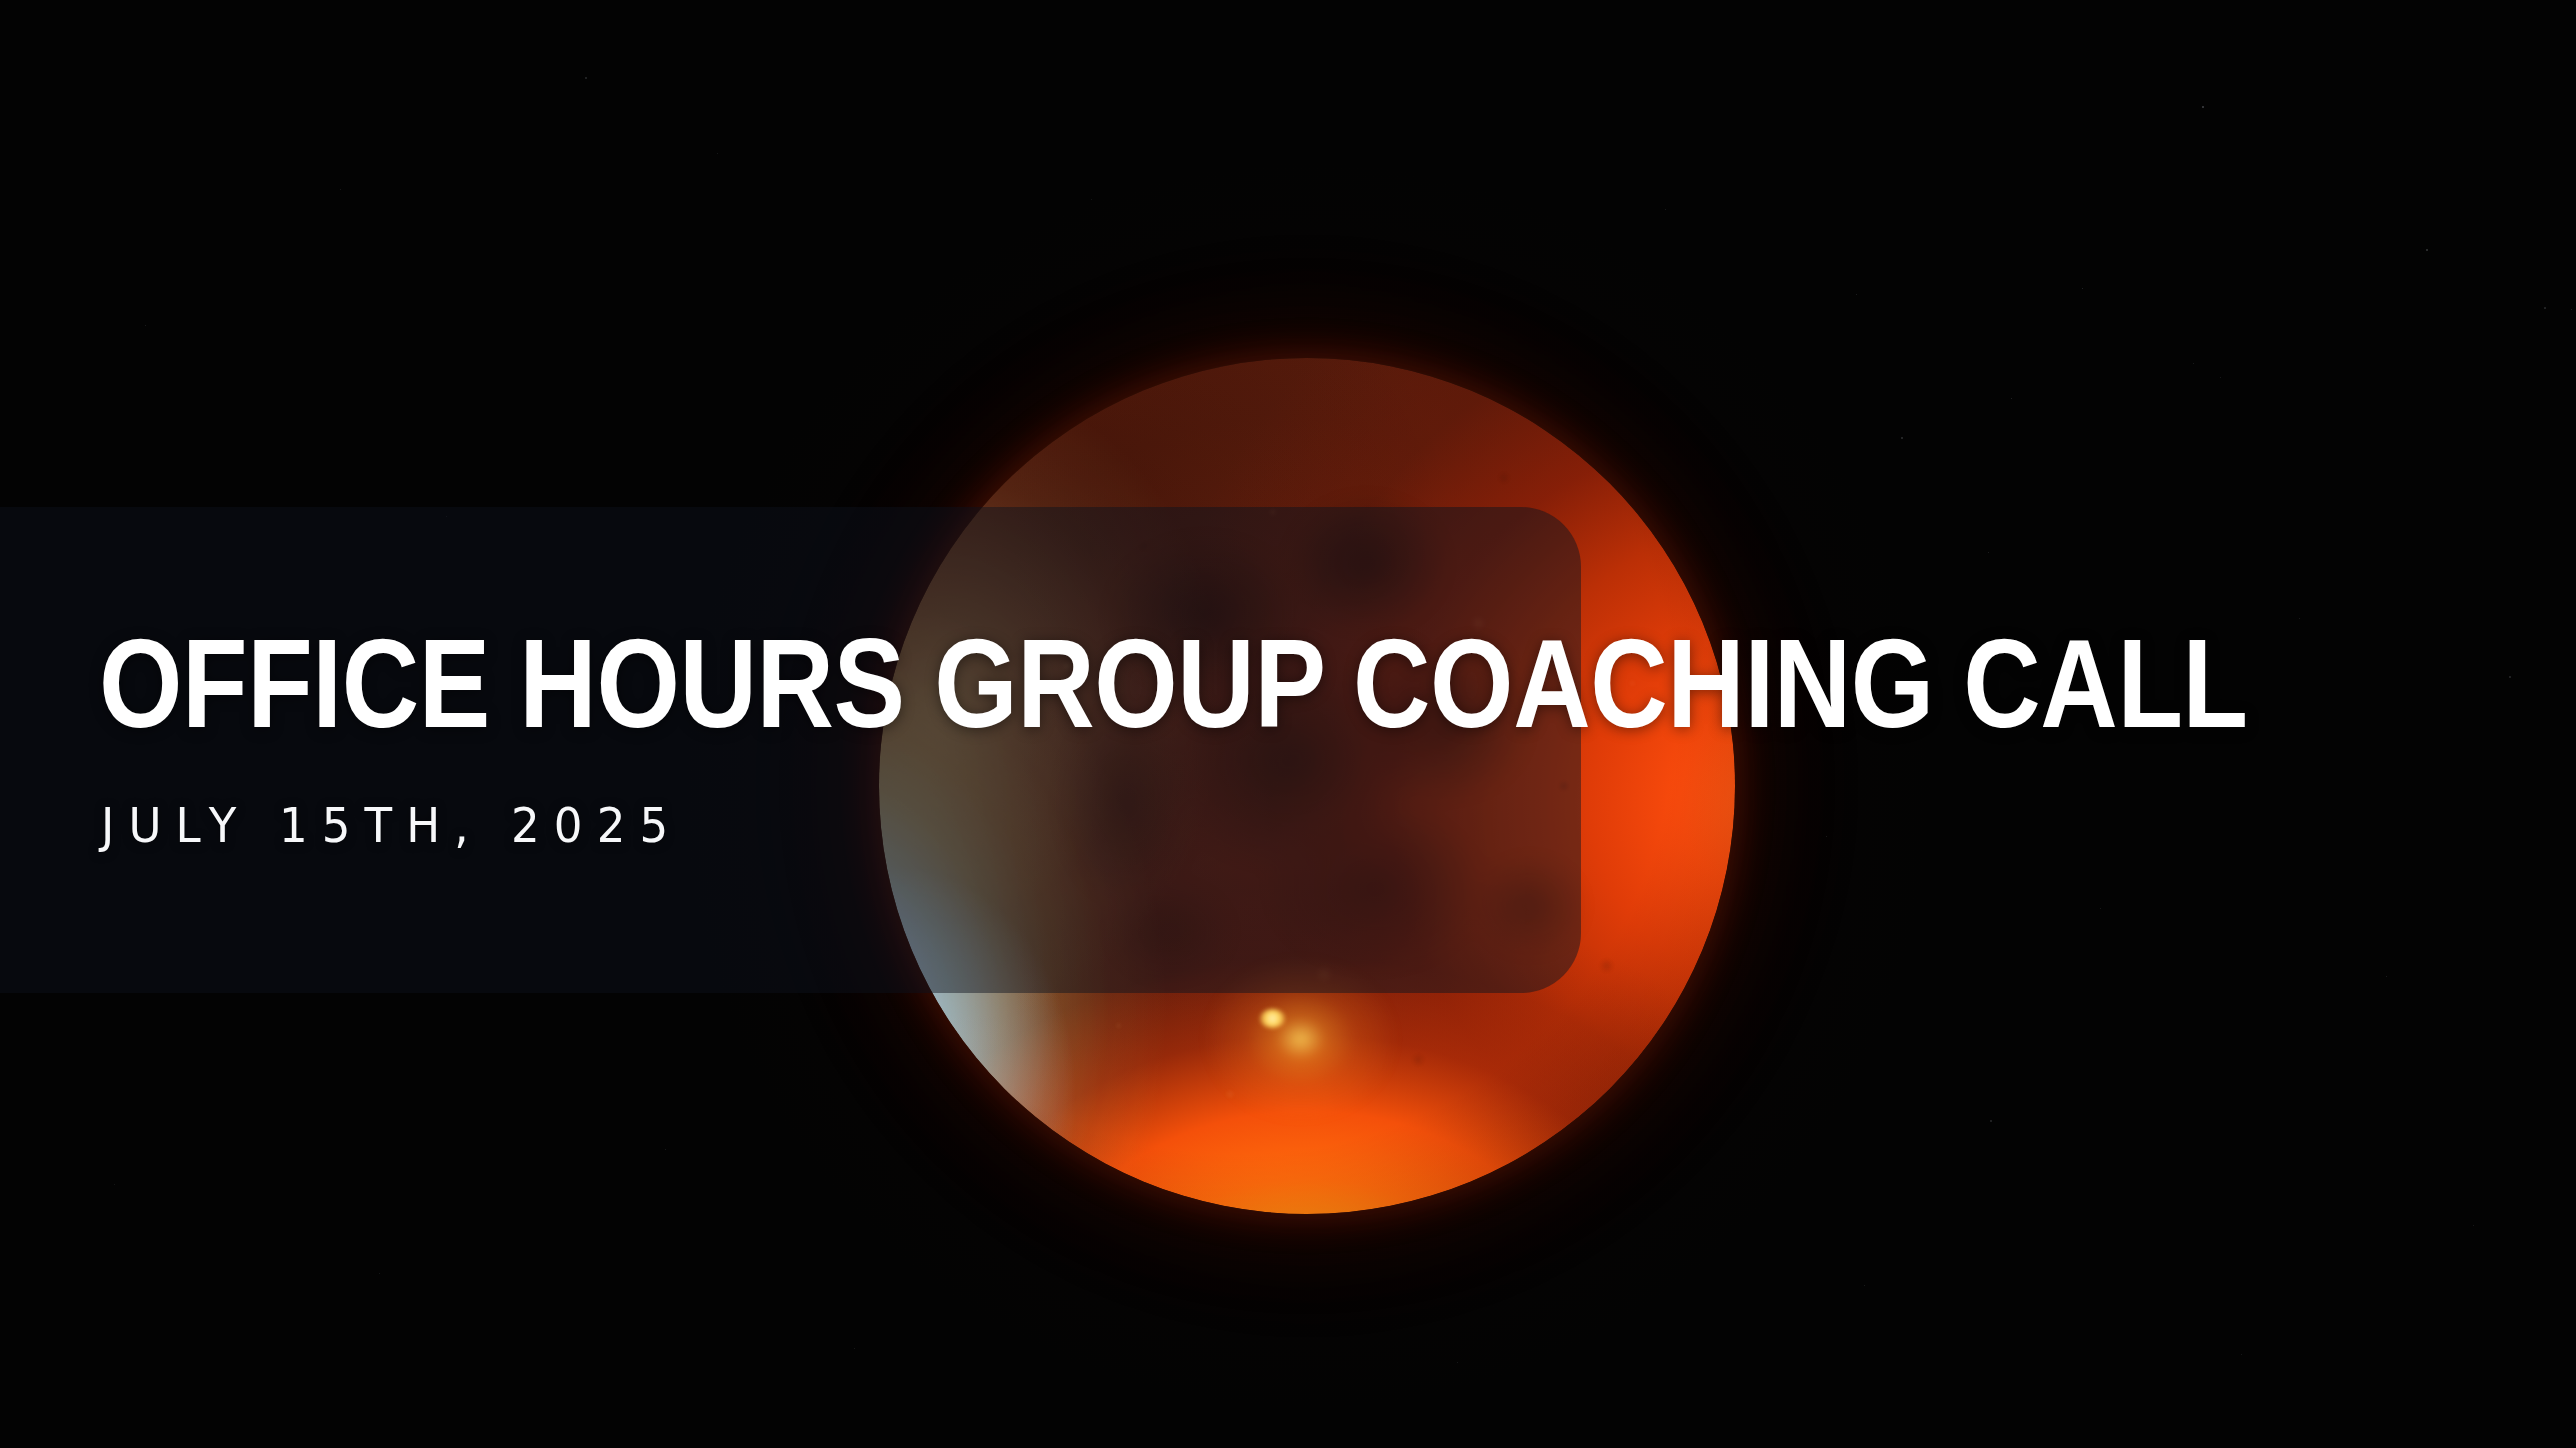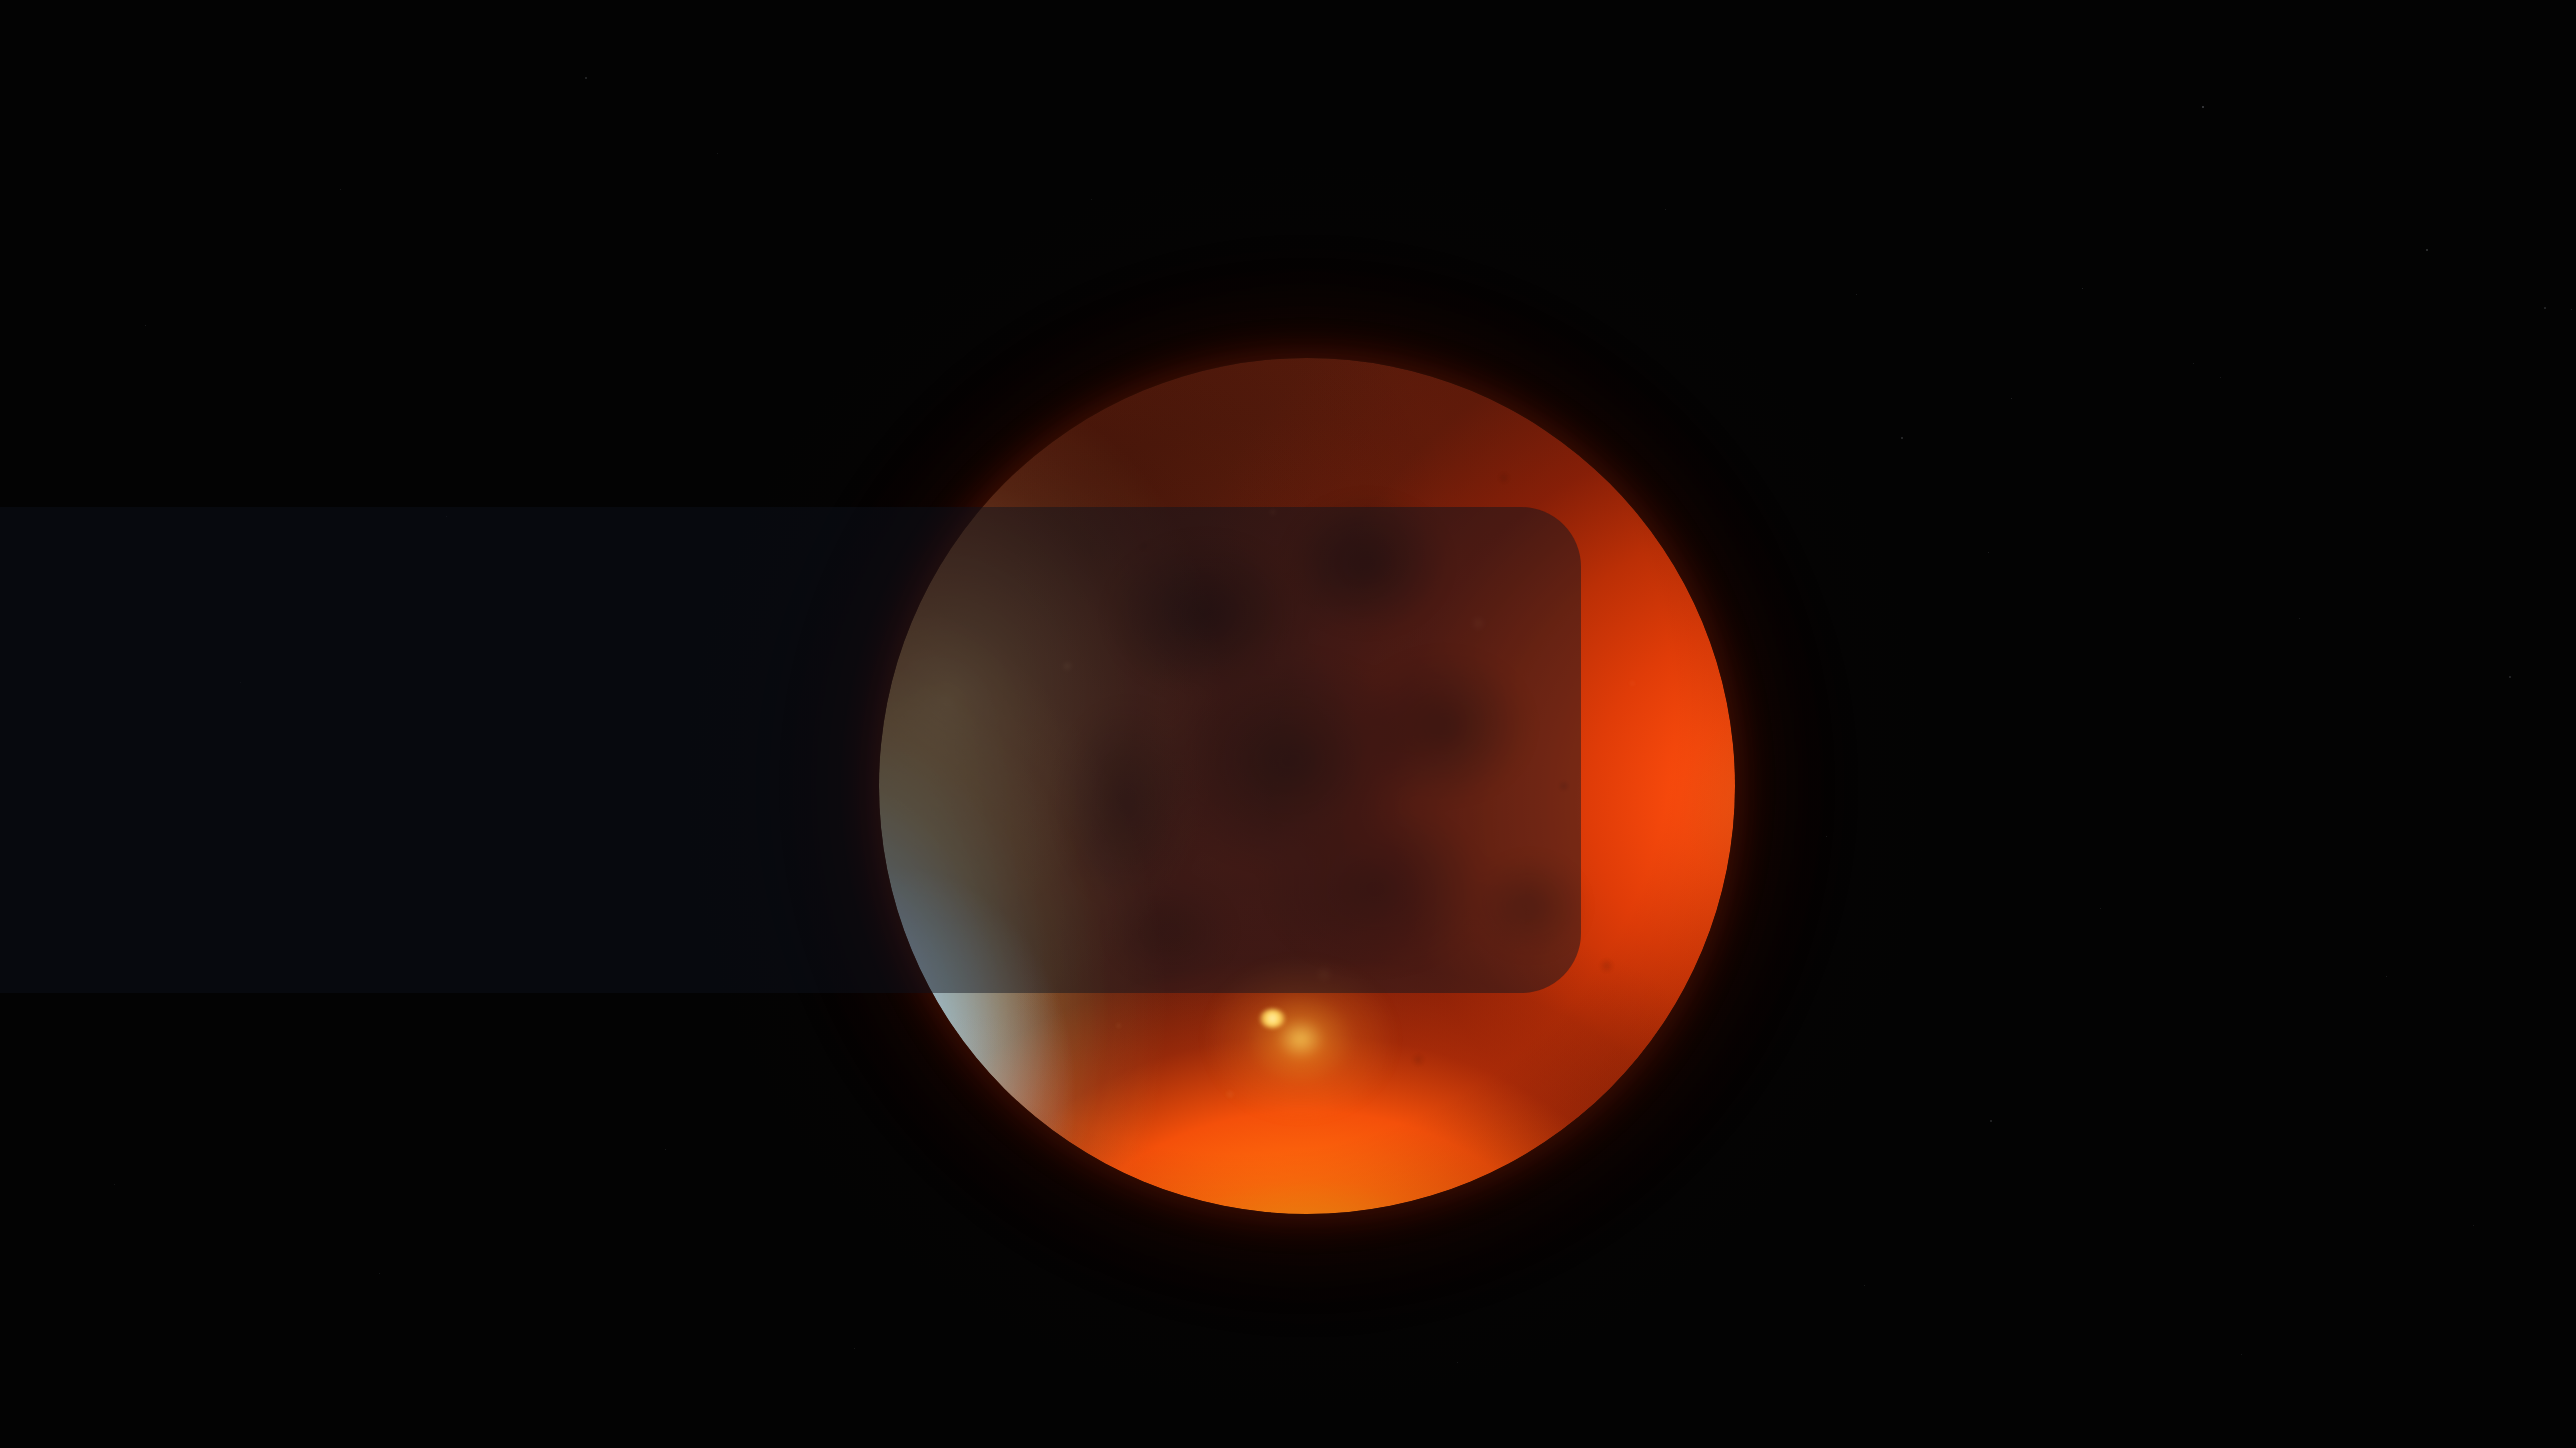--- a/index.html
+++ b/index.html
@@ -347,15 +347,19 @@
       <div class="craters"></div>
       <div class="tycho"></div>
       <div class="tycho-core"></div>
       <div class="limb-rim"></div>
       <div class="moon-vignette"></div>
     </div>
   </div>
 
   <div class="overlay-panel"></div>
 
+  <div class="text-block">
+    <h1 class="headline">OFFICE HOURS GROUP COACHING CALL</h1>
+    <p class="subhead">JULY 15TH, 2025</p>
+  </div>
 
 </div>
 
 
 </body></html>

